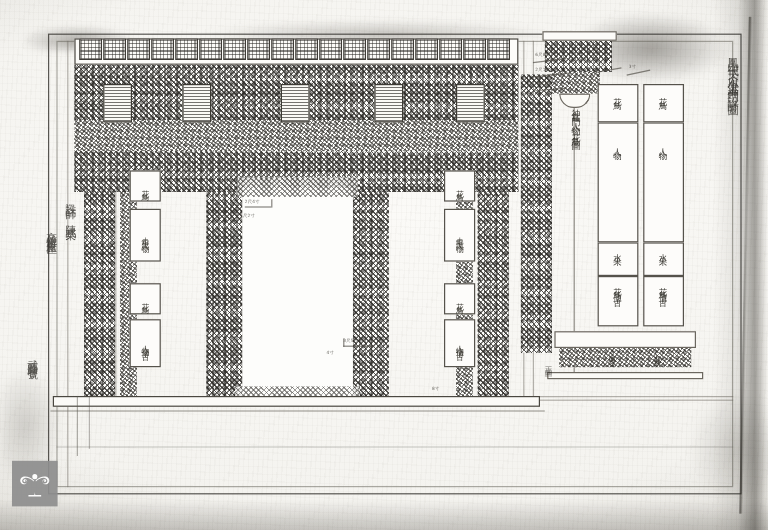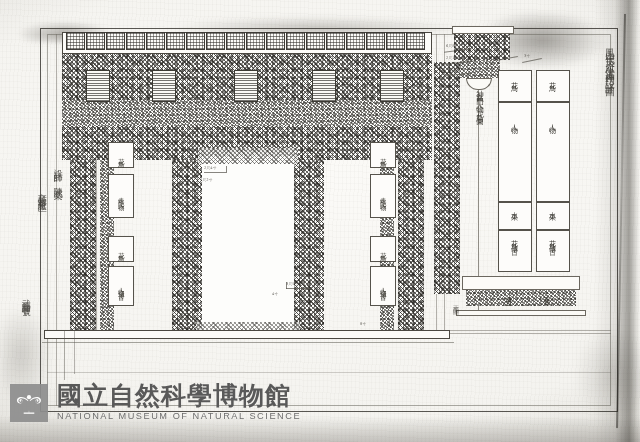--- a/index.html
+++ b/index.html
@@ -376,19 +376,15 @@
       <svg width="30" height="30" viewBox="0 0 30 30" aria-hidden="true">
         <g fill="#ffffff">
           <circle cx="15" cy="9.2" r="2.1"></circle>
           <path d="M15 11.6c0 3.2 0 6.4 0 9.6 0 1.6-.1 2.6-.5 3.3h1c-.4-.7-.5-1.7-.5-3.3 0-3.2 0-6.4 0-9.6z"></path>
           <path d="M14.2 12.2C11.6 9.9 8.6 8.6 6 9.1c-2.4.5-3.6 2.6-2.9 4.5.6 1.7 2.6 2.5 4.2 1.7 1.3-.7 1.7-2.2 1-3.2-.5-.8-1.6-1-2.3-.5-.6.4-.7 1.2-.3 1.7.3.4.9.5 1.3.2.3-.2.4-.7.2-1-.2-.2-.5-.3-.7-.1.5-.5 1.3-.4 1.7.2.5.7.2 1.7-.6 2.1-1.1.6-2.6 0-3-1.2-.5-1.4.5-2.9 2.2-3.2 2.2-.4 4.9.8 7.3 2.9z"></path>
           <path d="M15.8 12.2c2.6-2.3 5.6-3.6 8.2-3.1 2.4.5 3.6 2.6 2.9 4.5-.6 1.7-2.6 2.5-4.2 1.7-1.3-.7-1.7-2.2-1-3.2.5-.8 1.6-1 2.3-.5.6.4.7 1.2.3 1.7-.3.4-.9.5-1.3.2-.3-.2-.4-.7-.2-1 .2-.2.5-.3.7-.1-.5-.5-1.3-.4-1.7.2-.5.7-.2 1.7.6 2.1 1.1.6 2.6 0 3-1.2.5-1.4-.5-2.9-2.2-3.2-2.2-.4-4.9.8-7.3 2.9z"></path>
           <path d="M9.7 24.5h10.6v1.3H9.7z"></path>
         </g>
       </svg>
     </div>
-    <div class="wm-text">
-      <div class="wm-cn">國立自然科學博物館</div>
-      <div class="wm-en">NATIONAL MUSEUM OF NATURAL SCIENCE</div>
-    </div>
   </div>
 
 </div>
 
 </body></html>

